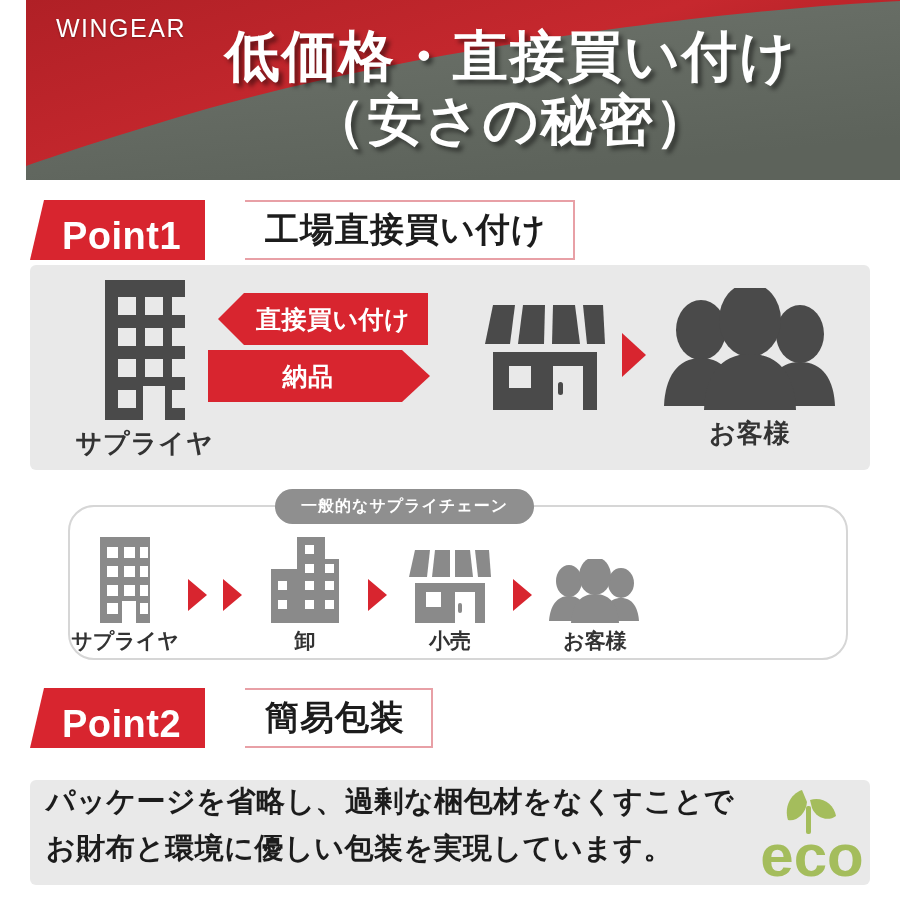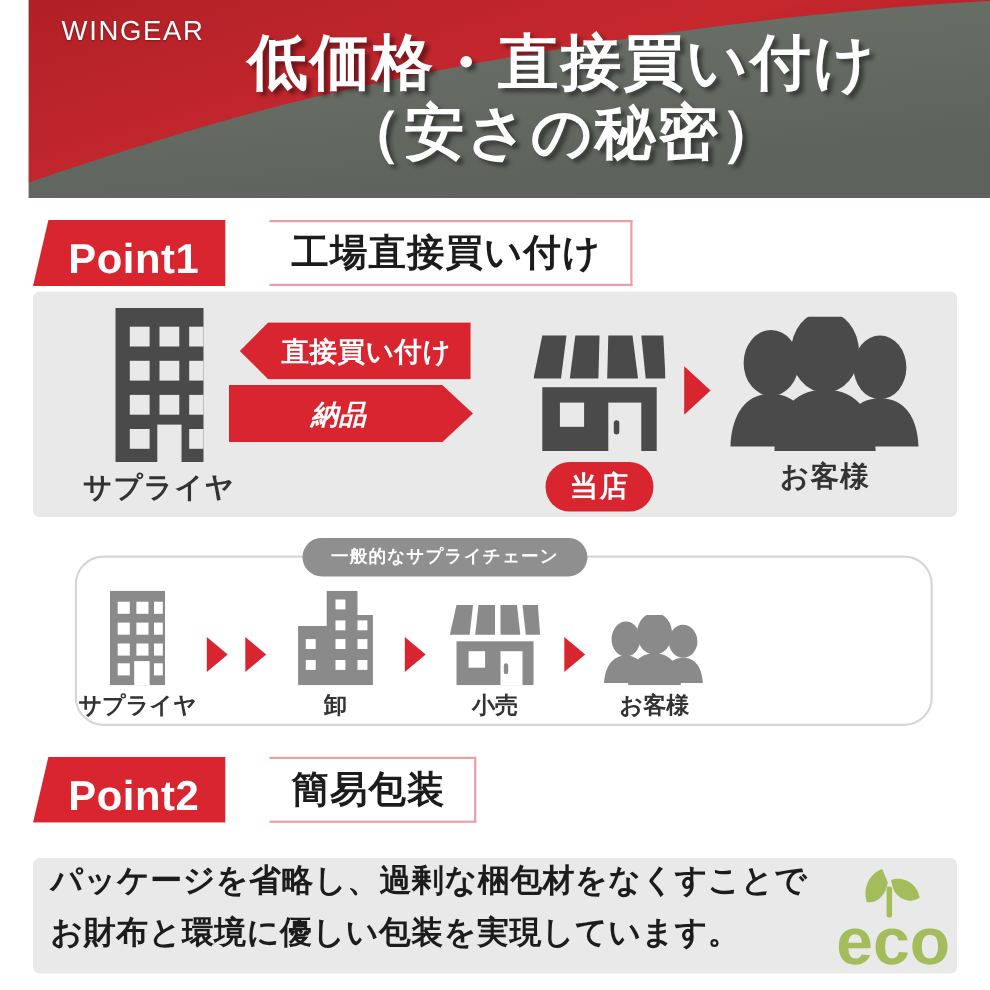--- a/index.html
+++ b/index.html
@@ -97,21 +97,21 @@
     display:flex; align-items:center; justify-content:center;
   }
   .arrow-left span {
     color:#fff; font-size:25px; font-weight:bold; letter-spacing:.5px;
     padding-left:20px;
   }
   .arrow-right {
     position:absolute; left:208px; top:350px; width:222px; height:52px;
     background:#d8252f;
     clip-path:polygon(0 0, calc(100% - 28px) 0, 100% 50%, calc(100% - 28px) 100%, 0 100%);
-    display:flex; align-items:center; justify-content:center;font-style:italic;
+    display:flex; align-items:center; justify-content:center;
   }
   .arrow-right span {
     color:#fff; font-size:25px; font-weight:bold; letter-spacing:.5px;
     padding-right:22px;
   }
   .tri-red {
     position:absolute; width:0; height:0;
     border-top:22px solid transparent;
     border-bottom:22px solid transparent;
     border-left:24px solid #d8252f;
@@ -234,23 +234,20 @@
       <polygon points="68,5 90,5 95,44 67,44"></polygon>
       <polygon points="98,5 118,5 120,44 102,44"></polygon>
       <rect x="8" y="52" width="104" height="58"></rect>
     </g>
     <g fill="#e9e9e9">
       <rect x="24" y="66" width="22" height="22"></rect>
       <rect x="68" y="66" width="30" height="44"></rect>
     </g>
     <rect x="73" y="82" width="5" height="13" rx="2.5" fill="#4a4a4a"></rect>
   </svg>
-  <div style="margin-top:4px;">
-    <span class="node-label pill">当店</span>
-  </div>
 </div>
 
 <div class="tri-red" style="left:622px; top:333px; z-index:3;"></div>
 
 <div class="node" style="left:660px; top:288px; width:180px; z-index:3;">
   <svg class="ico" width="175" height="122" viewBox="0 0 175 122">
     <g fill="#4a4a4a">
       <ellipse cx="38" cy="42" rx="25" ry="30"></ellipse>
       <path d="M38,70 C14,70 2,90 1,118 L75,118 C74,90 62,70 38,70 Z"></path>
       <ellipse cx="137" cy="46" rx="24" ry="29"></ellipse>

